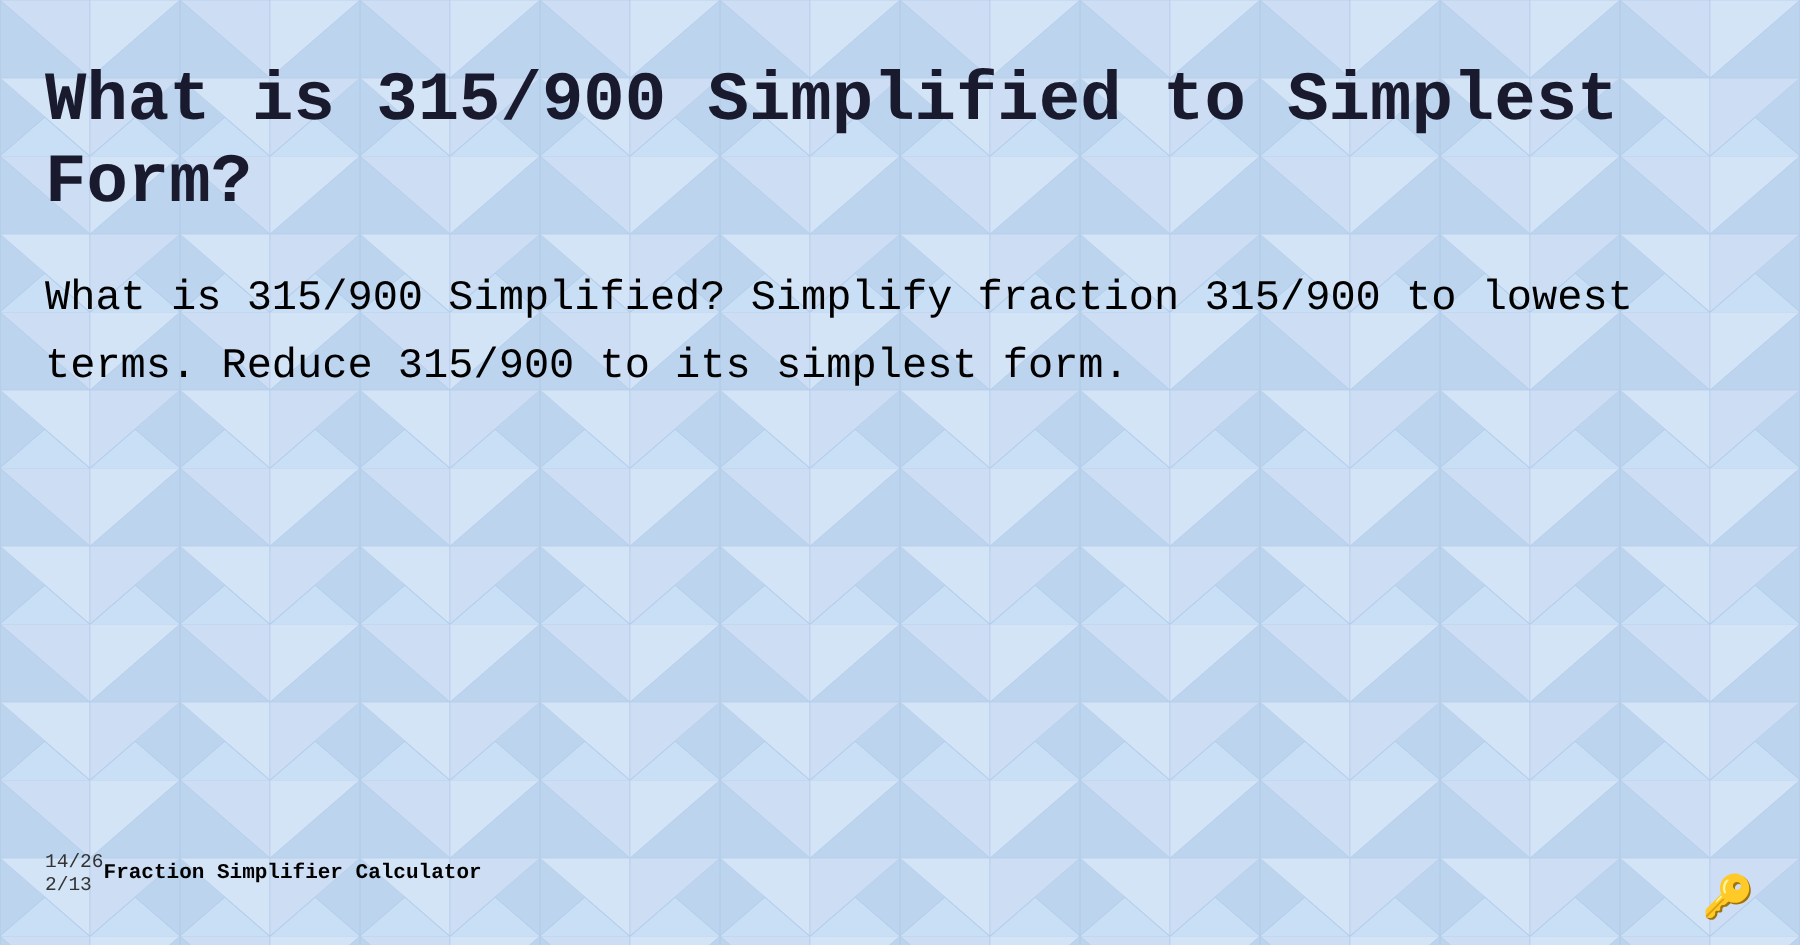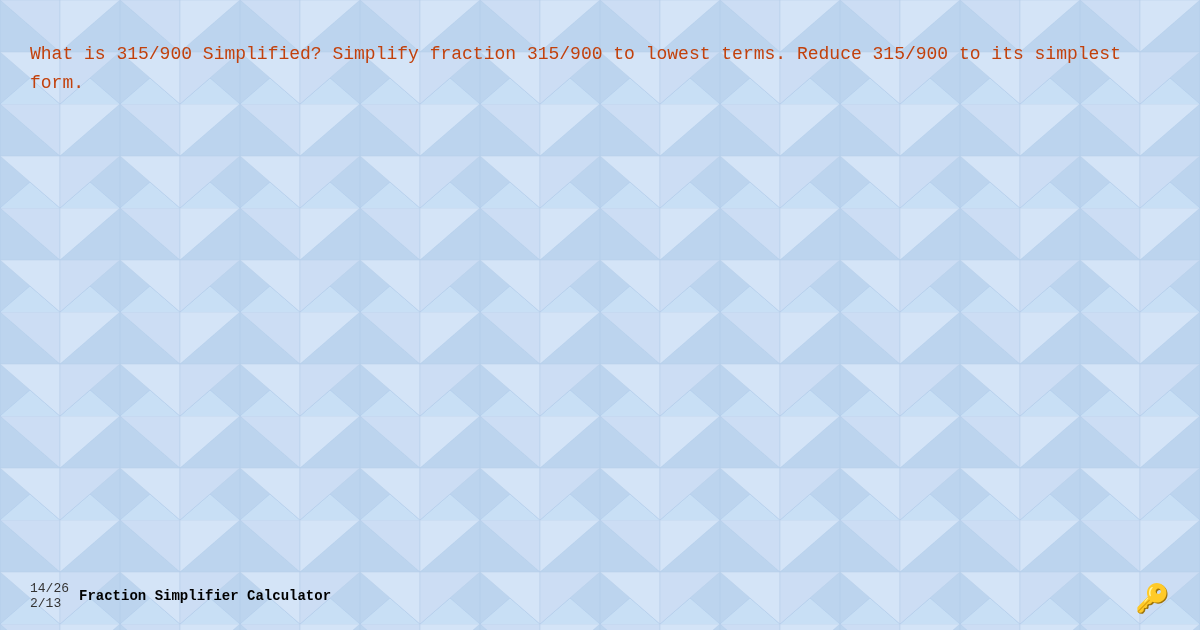--- a/index.html
+++ b/index.html
@@ -36,42 +36,41 @@
     .main-title {
       font-size: 46px;
       font-weight: bold;
       color: #1a1a2e;
       line-height: 1.2;
       margin-bottom: 28px;
       font-family: 'Courier New', Courier, monospace;
     }
 
     .description {
-      font-size: 18px;
-      color: #c2410c;
+      font-size: 28px;
+      color: #000000;
       line-height: 1.6;
       margin-bottom: 50px;
       font-family: 'Courier New', Courier, monospace;
     }
 
     .result-text {
       font-size: 36px;
       font-weight: bold;
       color: #1a6b1a;
       line-height: 1.3;
       font-family: 'Courier New', Courier, monospace;
     }
 
     .footer {
       position: absolute;
-      bottom: 18px;
+      bottom: 32px;
       left: 30px;
       display: flex;
       align-items: center;
-      gap: 10px;
     }
 
     .footer-fractions {
       display: flex;
       flex-direction: column;
       font-size: 13px;
       color: #333;
       font-family: 'Courier New', Courier, monospace;
       line-height: 1.2;
     }
@@ -121,20 +120,21 @@
           <polygon points="60,0 120,0 60,52" fill="#d4e4f7" stroke="#b5cce9" stroke-width="0.5"></polygon>
           <polygon points="0,52 60,52 60,104" fill="#d4e4f7" stroke="#b5cce9" stroke-width="0.5"></polygon>
           <polygon points="60,52 120,52 60,104" fill="#ccddf4" stroke="#b5cce9" stroke-width="0.5"></polygon>
         </pattern>
       </defs>
       <rect width="1200" height="630" fill="url(#diamonds)"></rect>
     </svg>
   </div>
 
   <div class="content">
+    <h1 class="main-title">What is 315/900 Simplified to Simplest Form?</h1>
 
     <p class="description">What is 315/900 Simplified? Simplify fraction 315/900 to lowest terms. Reduce 315/900 to its simplest form.</p>
 
   </div>
 
   <div class="footer">
     <div class="footer-fractions">
       <span>14/26</span>
       <span>2/13</span>
     </div>

